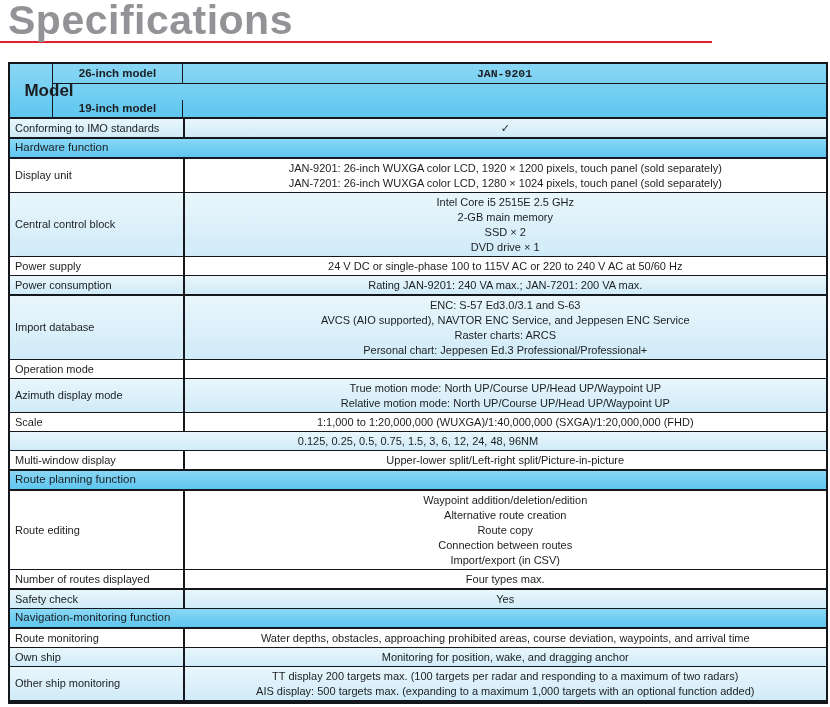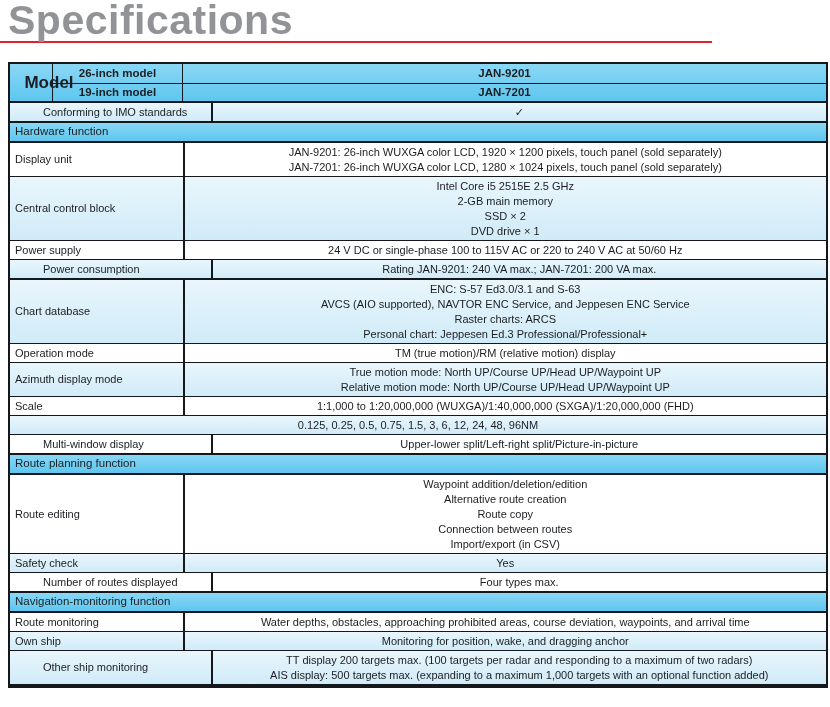--- a/index.html
+++ b/index.html
@@ -39,44 +39,45 @@
     background: linear-gradient(#8ad7f5, #5ec6ef);
     font-weight: 700;
   }
   .corner-cell {
     width: 43px;
     display: flex; align-items: center; justify-content: center;
     border-right: 1.5px solid #14181c;
     font-size: 17px;
     padding-left: 36px;
   }
-  .hstack { flex: 1; display: flex; flex-direction: column; }
+  .hstack { flex: 1; display: flex; flex-direction: column; gap: 16px; }
   .hrow { display: flex; }
   .hrow.r1 { height: 20px; border-bottom: 1px solid #14181c; }
   .hrow.r2 { height: 17px; }
   .hlabel {
     width: 130px;
     display: flex; align-items: center; justify-content: center;
     border-right: 1.5px solid #14181c;
     font-size: 11.5px;
   }
   .hvalue {
     flex: 1;
     display: flex; align-items: center; justify-content: center;
     font-size: 11.5px;
+    font-family: Liberation Mono, monospace;
   }
   
   .row {
     display: flex;
     align-items: center;
     border-bottom: 1px solid #14181c;
     background: #ffffff;
   }
   .row.blue { background: linear-gradient(#e9f6fc, #d0ebf8); }
-  .row.thick { border-bottom-width: 2px; padding-left: 28px; }
+  .row.thick { border-bottom-width: 2px; }
   .cell-label {
     width: 174.5px;
     align-self: stretch;
     display: flex; align-items: center;
     border-right: 2px solid #14181c;
     padding: 1.5px 4px 1.5px 5px;
   }
   .cell-value {
     flex: 1;
     text-align: center;
@@ -105,21 +106,20 @@
 
   <div class="thead">
     <div class="corner-cell">Model</div>
     <div class="hstack">
       <div class="hrow r1">
         <div class="hlabel">26-inch model</div>
         <div class="hvalue">JAN-9201</div>
       </div>
       <div class="hrow r2">
         <div class="hlabel">19-inch model</div>
-        <div class="hvalue">JAN-7201</div>
       </div>
     </div>
   </div>
 
   <div class="row blue thick">
     <div class="cell-label">Conforming to IMO standards</div>
     <div class="cell-value">✓</div>
   </div>
 
   <div class="section-row">Hardware function</div>
@@ -138,29 +138,28 @@
   <div class="row">
     <div class="cell-label">Power supply</div>
     <div class="cell-value">24 V DC or single-phase 100 to 115V AC or 220 to 240 V AC at 50/60 Hz</div>
   </div>
   <div class="row blue thick">
     <div class="cell-label">Power consumption</div>
     <div class="cell-value">Rating JAN-9201: 240 VA max.; JAN-7201: 200 VA max.</div>
   </div>
 
   <div class="row blue">
-    <div class="cell-label">Chart database</div>
+    <div class="cell-label">Import database</div>
     <div class="cell-value">ENC: S-57 Ed3.0/3.1 and S-63
 AVCS (AIO supported), NAVTOR ENC Service, and Jeppesen ENC Service
 Raster charts: ARCS
 Personal chart: Jeppesen Ed.3 Professional/Professional+</div>
   </div>
   <div class="row">
     <div class="cell-label">Operation mode</div>
-    <div class="cell-value">TM (true motion)/RM (relative motion) display</div>
   </div>
   <div class="row blue">
     <div class="cell-label">Azimuth display mode</div>
     <div class="cell-value">True motion mode: North UP/Course UP/Head UP/Waypoint UP
 Relative motion mode: North UP/Course UP/Head UP/Waypoint UP</div>
   </div>
   <div class="row">
     <div class="cell-label">Scale</div>
     <div class="cell-value">1:1,000 to 1:20,000,000 (WUXGA)/1:40,000,000 (SXGA)/1:20,000,000 (FHD)</div>
   </div>
@@ -174,27 +173,27 @@
 
   <div class="section-row">Route planning function</div>
   <div class="row">
     <div class="cell-label">Route editing</div>
     <div class="cell-value">Waypoint addition/deletion/edition
 Alternative route creation
 Route copy
 Connection between routes
 Import/export (in CSV)</div>
   </div>
-  <div class="row blue">
-    <div class="cell-label">Safety check</div>
-    <div class="cell-value">Yes</div>
-  </div>
   <div class="row thick">
     <div class="cell-label">Number of routes displayed</div>
     <div class="cell-value">Four types max.</div>
+  </div>
+  <div class="row blue">
+    <div class="cell-label">Safety check</div>
+    <div class="cell-value">Yes</div>
   </div>
 
   <div class="section-row">Navigation-monitoring function</div>
   <div class="row">
     <div class="cell-label">Route monitoring</div>
     <div class="cell-value">Water depths, obstacles, approaching prohibited areas, course deviation, waypoints, and arrival time</div>
   </div>
   <div class="row blue">
     <div class="cell-label">Own ship</div>
     <div class="cell-value">Monitoring for position, wake, and dragging anchor</div>

